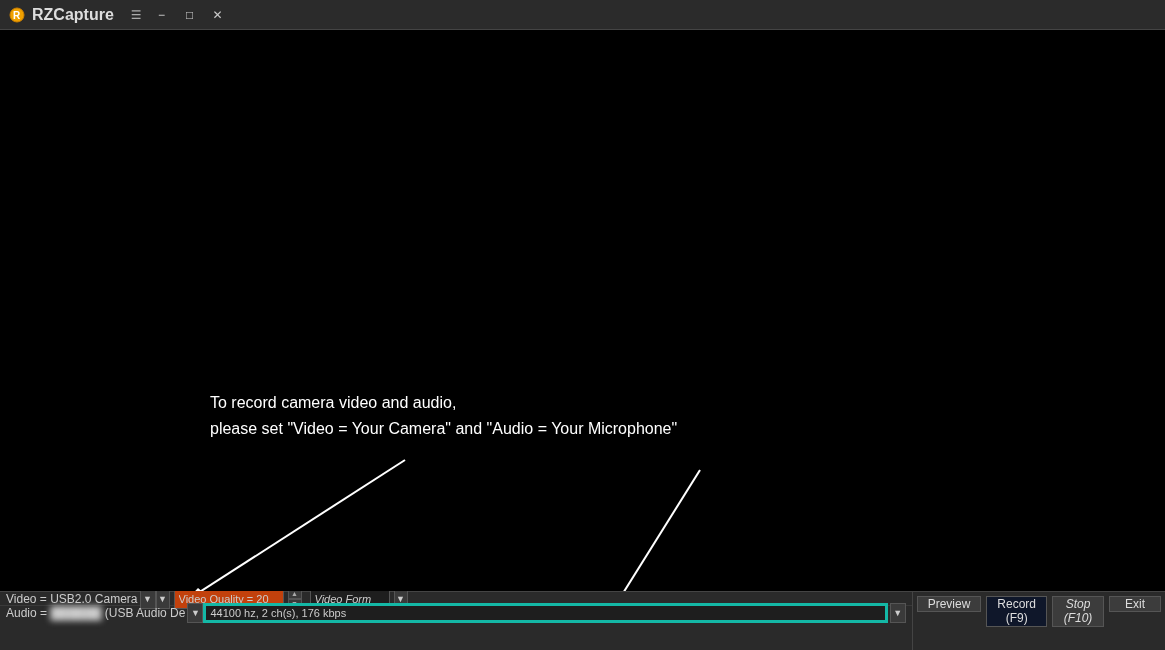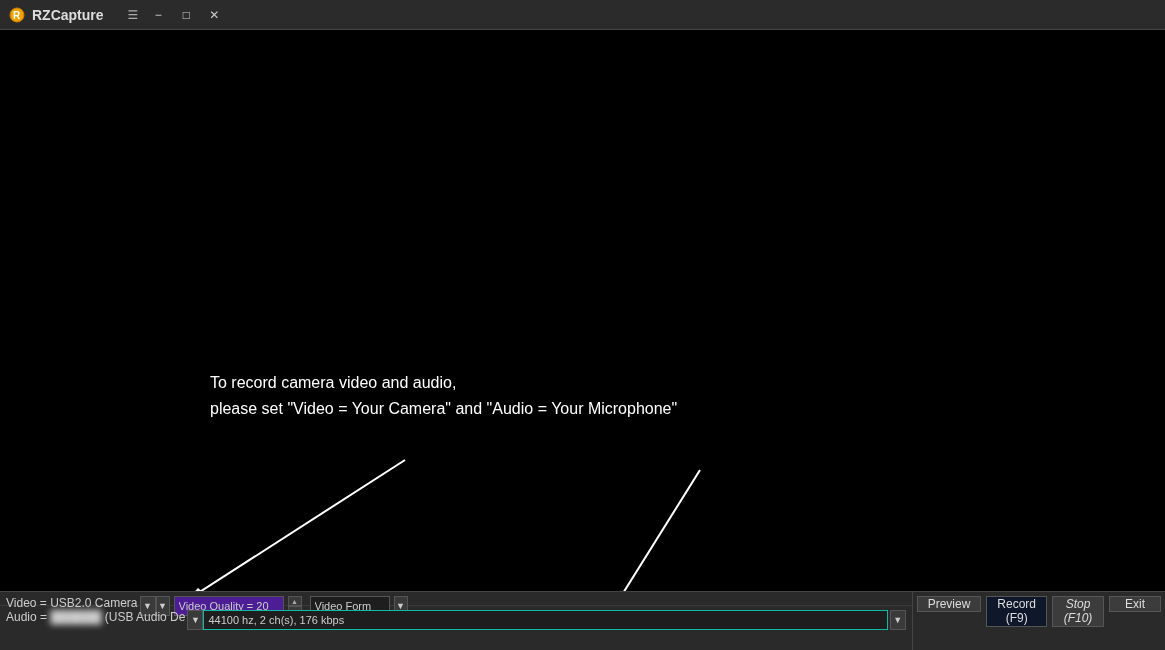--- a/index.html
+++ b/index.html
@@ -27,23 +27,23 @@
     }
     #titlebar .app-icon {
       width: 18px;
       height: 18px;
       margin-right: 6px;
       display: flex;
       align-items: center;
       justify-content: center;
     }
     #titlebar .app-title {
-      font-size: 14px;
+      font-size: 16px;
       color: #ddd;
-      margin-right: 24px;
+      margin-right: 17px;
       font-weight: bold;
     }
     #titlebar .menu-icon {
       font-size: 12px;
       color: #aaa;
       margin-right: 8px;
       cursor: pointer;
     }
     #titlebar .title-status {
       font-size: 13px;
@@ -76,21 +76,21 @@
       display: flex;
       align-items: center;
       justify-content: center;
       overflow: hidden;
     }
 
     
     .instruction-text {
       position: absolute;
       left: 210px;
-      top: 340px;
+      top: 360px;
       color: white;
       font-size: 16px;
       line-height: 1.6;
       pointer-events: none;
     }
 
     
     .arrows-svg {
       position: absolute;
       top: 0; left: 0;
@@ -114,21 +114,21 @@
 
     .device-panel {
       display: flex;
       flex-direction: column;
       flex: 1;
       border-right: 1px solid #444;
     }
 
     .device-row {
       display: flex;
-      align-items: flex-start;
+      align-items: center;
       height: 14px;
       padding: 4px 6px;
       border-bottom: 1px solid #3a3a3a;
     }
     .device-row:last-child { border-bottom: none; }
 
     .device-label {
       font-size: 12px;
       color: #ccc;
       min-width: 110px;
@@ -170,21 +170,21 @@
       min-width: 14px;
       cursor: pointer;
       font-size: 9px;
       display: flex;
       align-items: center;
       justify-content: center;
       flex-shrink: 0;
     }
 
     .quality-field {
-      background: #4c1d95;
+      background: #c2410c;
       border: 1px solid #555;
       color: #ccc;
       font-size: 11px;
       height: 20px;
       padding: 0 4px;
       width: 110px;
       margin: 0 4px;
     }
 
     .quality-spinner {
@@ -207,29 +207,30 @@
 
     .vformat-field {
       background: #1e1e1e;
       border: 1px solid #555;
       color: #ccc;
       font-size: 11px;
       height: 20px;
       padding: 0 4px;
       width: 80px;
       margin: 0 4px;
+      font-style: italic;
     }
 
     .audio-info {
       font-size: 11px;
       color: #ccc;
       flex: 1;
       padding: 0 4px;
       background: #1e1e1e;
-      border: 1px solid #14b8a6;
+      border: 3px solid #14b8a6;
       height: 20px;
       display: flex;
       align-items: center;
     }
 
     .audio-dropdown-btn {
       background: #3a3a3a;
       border: 1px solid #555;
       color: #ccc;
       height: 20px;

